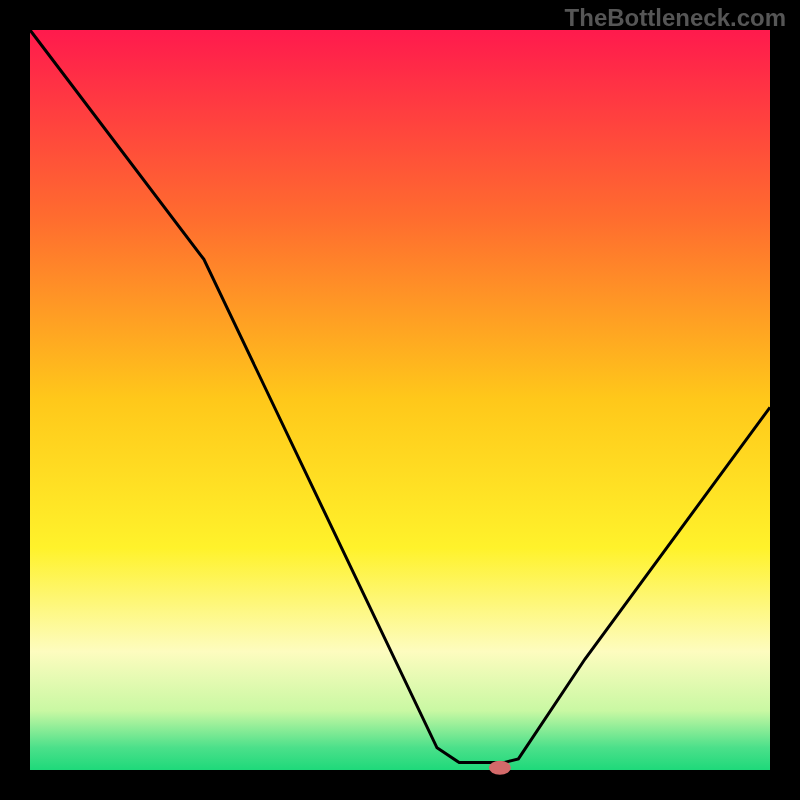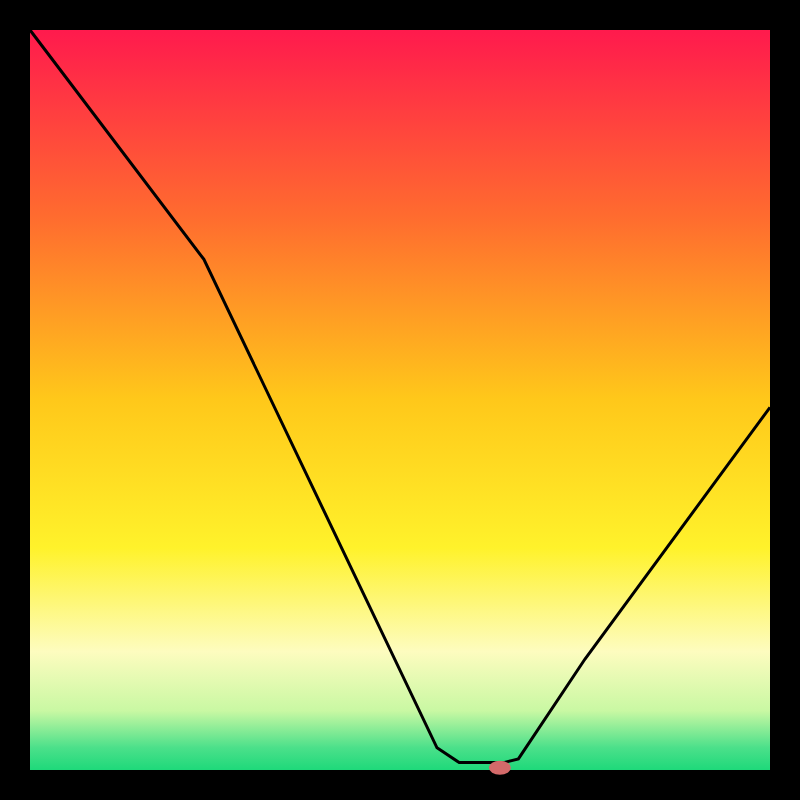--- a/index.html
+++ b/index.html
@@ -27,20 +27,21 @@
     z-index: 10;
   }
   svg {
     display: block;
   }
 </style>
 </head>
 <body>
 <div class="frame">
 
+<div class="watermark">TheBottleneck.com</div>
 
 <svg id="chart-svg" width="800" height="800" viewBox="0 0 800 800">
   <defs>
     <linearGradient id="bg-grad" x1="0" y1="0" x2="0" y2="1">
           <stop offset="0%" stop-color="#ff1a4d"></stop>
           <stop offset="25%" stop-color="#ff6b2f"></stop>
           <stop offset="50%" stop-color="#ffc81a"></stop>
           <stop offset="70%" stop-color="#fff22b"></stop>
           <stop offset="84%" stop-color="#fdfcbf"></stop>
           <stop offset="92%" stop-color="#c9f8a3"></stop>

